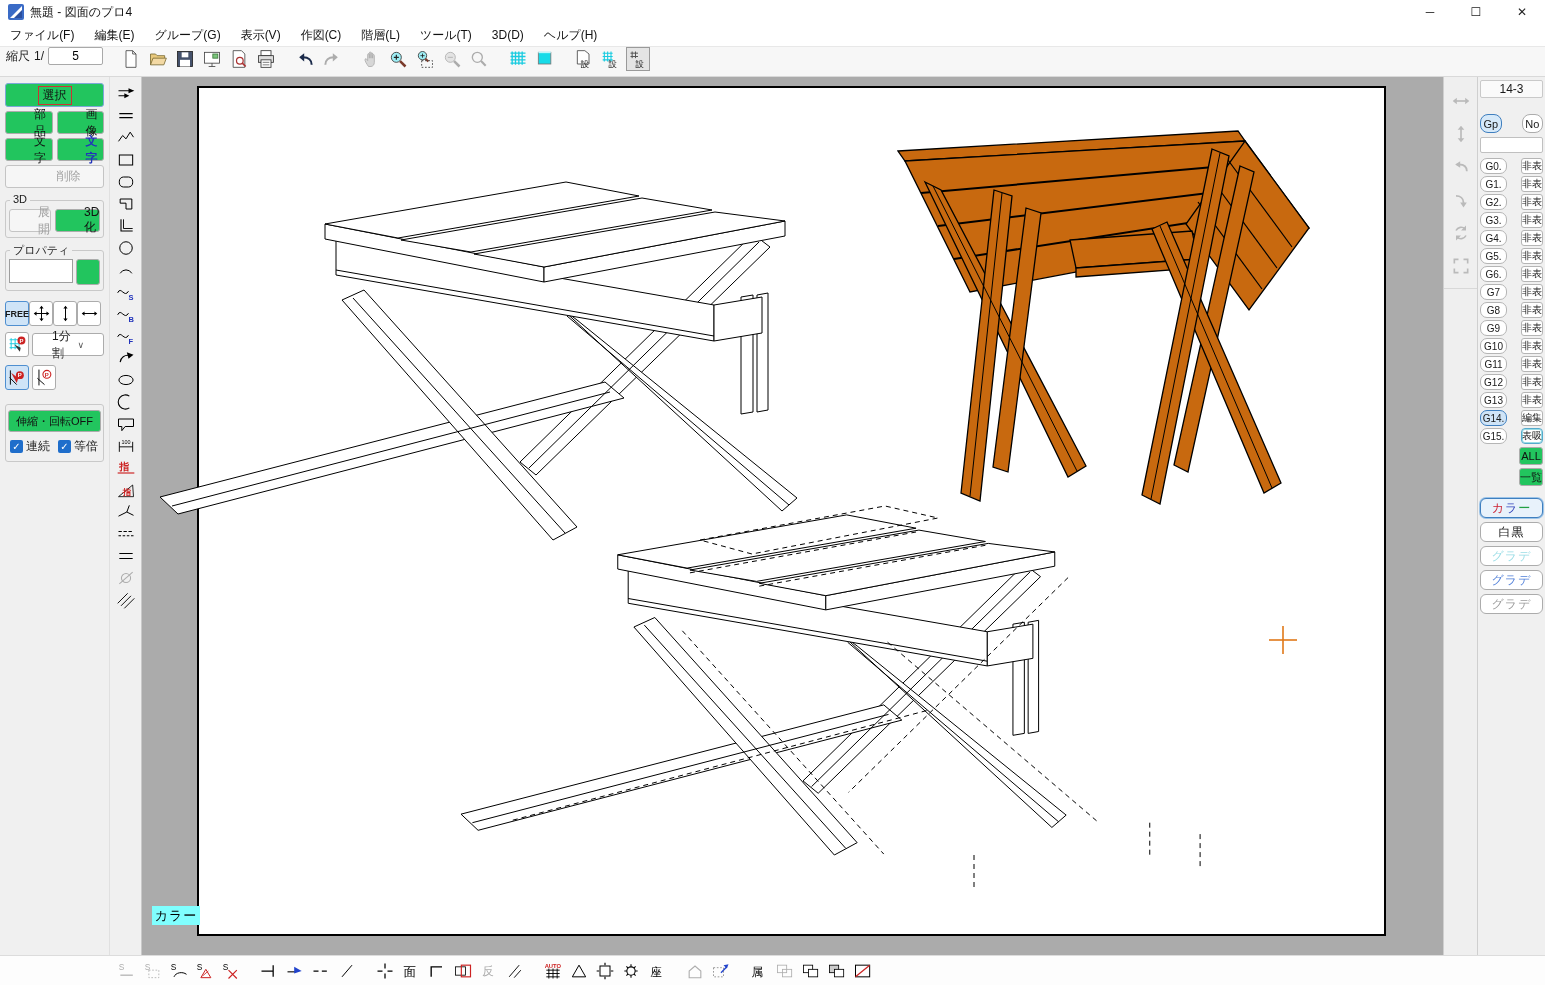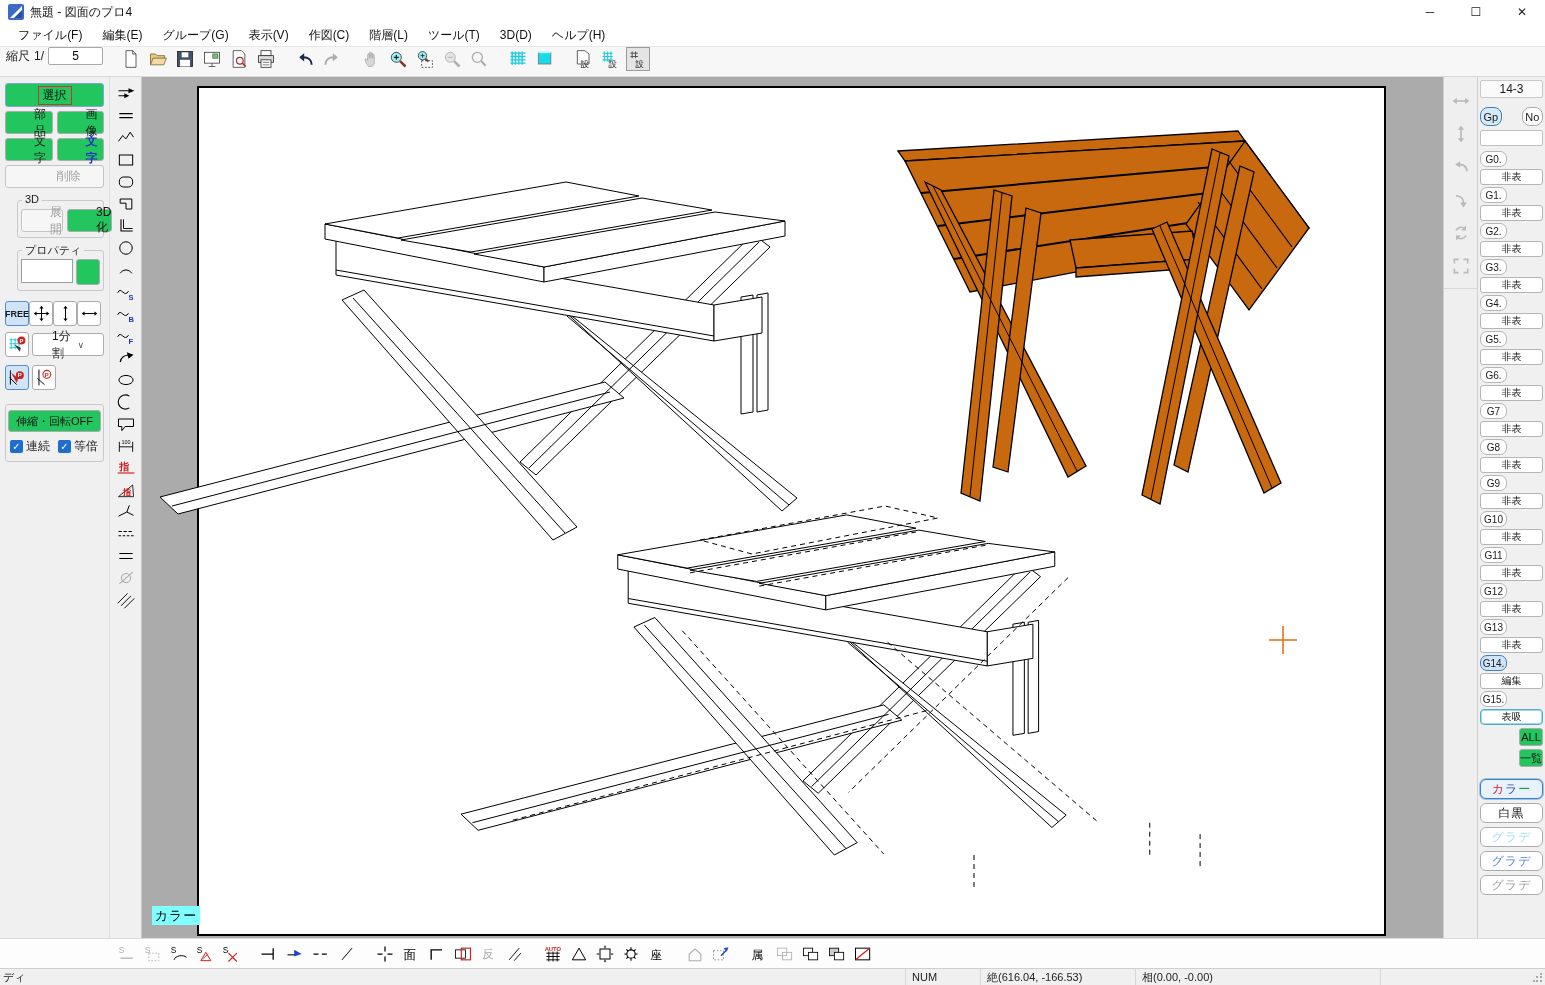--- a/index.html
+++ b/index.html
@@ -9,21 +9,21 @@
 
   
   .titlebar { height:24px; background:#ffffff; display:flex; align-items:center; flex:none; }
   .app-icon { width:16px; height:16px; margin:0 6px 0 8px; }
   .title-text { font-size:12px; color:#111; }
   .win-controls { margin-left:auto; display:flex; height:100%; }
   .win-btn { width:46px; height:100%; display:flex; align-items:center; justify-content:center;
     font-size:12px; color:#222; }
 
   
-  .menubar { height:23px; background:#ffffff; display:flex; align-items:center; padding-left:8px;
+  .menubar { height:23px; background:#ffffff; display:flex; align-items:center; padding-left:0;
     border-bottom:1px solid #e8e8e8; flex:none; }
   .menu-item { padding:2px 10px; font-size:12px; color:#111; }
 
   
   .toolbar { height:30px; background:#f7f7f7; border-bottom:1px solid #d9d9d9; display:flex;
     align-items:flex-start; flex:none; }
   .scale-group { display:flex; align-items:center; gap:4px; padding-left:6px; }
   .scale-label { font-size:12px; }
   .scale-input { width:55px; height:18px; border:1px solid #a9a9a9; background:#fff; text-align:center;
     font-size:12px; font-family:inherit; border-radius:2px; }
@@ -39,21 +39,21 @@
   
   .left-panel { width:110px; background:#f0f0f0; flex:none; padding:6px 5px 0 5px; border-right:1px solid #e0e0e0; }
   .btn { background:#22c55e; border:1px solid #acacac; border-radius:3px; display:flex; align-items:center;
     justify-content:center; font-size:12px; color:#111; }
   .btn.disabled { color:#9f9f9f; background:#f6f6f6; border-color:#c4c4c4; }
   .row2 { display:flex; gap:4px; margin-bottom:4px; }
   .row2 .btn { flex:1; height:23px;padding-left:28px; }
   .select-btn { height:24px; margin-bottom:4px; border-color:#7da7d8; }
   .select-btn span { border:1px solid #c33; padding:0 4px; }
   .blue-text { color:#2233bb; font-weight:bold; }
-  .groupbox { border:1px solid #c9c9c9; border-radius:3px; position:relative; margin:12px 0 6px 12px;
+  .groupbox { border:1px solid #c9c9c9; border-radius:3px; position:relative; margin:12px 0 6px 0;
     padding:8px 3px 5px 3px; }
   .groupbox .gb-label { position:absolute; top:-8px; left:4px; background:#f0f0f0; padding:0 3px; font-size:11px; }
   .free-row { display:flex; gap:0; margin:10px 0 6px 0; }
   .sq-btn { width:24px; height:25px; background:#fff; border:1px solid #acacac; border-radius:3px;
     display:flex; align-items:center; justify-content:center; font-size:9px; }
   .sq-btn.active { background:#cfe4f7; border-color:#4f8fd0; }
   .split-row { display:flex; gap:3px; margin-bottom:8px; align-items:center; }
   .dropdown { flex:1; height:23px; background:#fff; border:1px solid #acacac; border-radius:3px;
     display:flex; align-items:center; justify-content:space-between; padding:0 19px; font-size:12px; }
   .chev { font-size:9px; color:#555; }
@@ -78,27 +78,27 @@
 
   
   .right-strip { width:35px; background:#efefef; border-left:1px solid #cfcfcf; border-right:1px solid #cfcfcf;
     flex:none; }
   .right-strip .box { margin-top:8px; border-bottom:1px solid #d8d8d8; padding:4px 0 10px 0;
     display:flex; flex-direction:column; align-items:center; gap:9px; }
 
   
   .right-panel { width:67px; background:#f0f0f0; flex:none; padding:3px 2px 0 2px; font-size:11px; }
   .rp-header { height:18px; background:#fafafa; border:1px solid #c9c9c9; border-radius:2px;
-    display:flex; align-items:center; justify-content:center; font-size:12px; margin-bottom:9px; }
+    display:flex; align-items:center; justify-content:center; font-size:12px; margin-bottom:16px; }
   .gp-row { display:flex; gap:20px; margin-bottom:4px; }
   .pill { flex:1; height:19px; background:#fff; border:1px solid #acacac; border-radius:8px;
     display:flex; align-items:center; justify-content:center; font-size:11px; }
   .pill.active { background:#d6e9f9; border-color:#3f7fbf; }
   .rp-field { height:16px; background:#fff; border:1px solid #c0c0c0; border-radius:2px; margin-bottom:5px; }
-  .layer-row { display:flex; gap:2px; margin-bottom:2px;flex-direction:column; }
+  .layer-row { display:flex; gap:14px; margin-bottom:2px; }
   .lyr-name { width:27px; height:16px; background:#fff; border:1px solid #b5b5b5; border-radius:7px;
     font-size:10px; display:flex; align-items:center; justify-content:center; }
   .lyr-name.active { background:#cfe4f7; border-color:#3f7fbf; }
   .lyr-state { flex:1; height:16px; background:#fff; border:1px solid #b5b5b5; border-radius:3px;
     font-size:10px; display:flex; align-items:center; justify-content:center; }
   .lyr-state.hl { border:1px solid #55aacc; box-shadow:0 0 0 1px #9adde6 inset; border-radius:4px; }
   .wide-btn { height:18px; margin-top:3px; font-size:11px;margin-left:39px; }
   .color-btns { margin-top:12px; display:flex; flex-direction:column; gap:4px; }
   .cbtn { height:20px; background:#fff; border:1px solid #acacac; border-radius:6px; display:flex;
     align-items:center; justify-content:center; font-size:12px; letter-spacing:1px; }
@@ -874,32 +874,13 @@
         </svg>
       </div>
       <div class="icon-btn">
         <svg viewBox="0 0 24 24" width="20" height="20">
           <rect x="3" y="5" width="17" height="14" fill="none" stroke="#000" stroke-width="1.2"></rect>
           <path d="M3 19L20 5" stroke="#cc2222" stroke-width="1.5"></path>
         </svg>
       </div>
     </div>
 
-  <div class="statusbar">
-    <div class="sb-ready">ディ</div>
-    <div class="sb-cell sb-num">NUM</div>
-    <div class="sb-cell sb-abs">絶(616.04, -166.53)</div>
-    <div class="sb-cell sb-rel">相(0.00, -0.00)</div>
-    <div class="sb-fill"></div>
-    <div class="sb-grip">
-      <svg width="10" height="10" viewBox="0 0 10 10">
-        <g fill="#a9a9a9">
-            <rect x="7" y="7" width="2" height="2"></rect>
-            <rect x="7" y="3" width="2" height="2"></rect>
-        <rect x="3" y="7" width="2" height="2"></rect>
-            <rect x="7" y="0" width="2" height="2"></rect>
-        <rect x="3" y="3" width="2" height="2"></rect>
-            <rect x="0" y="7" width="2" height="2"></rect>
-          </g>
-      </svg>
-    </div>
-  </div>
 </div>
 
 </body></html>

